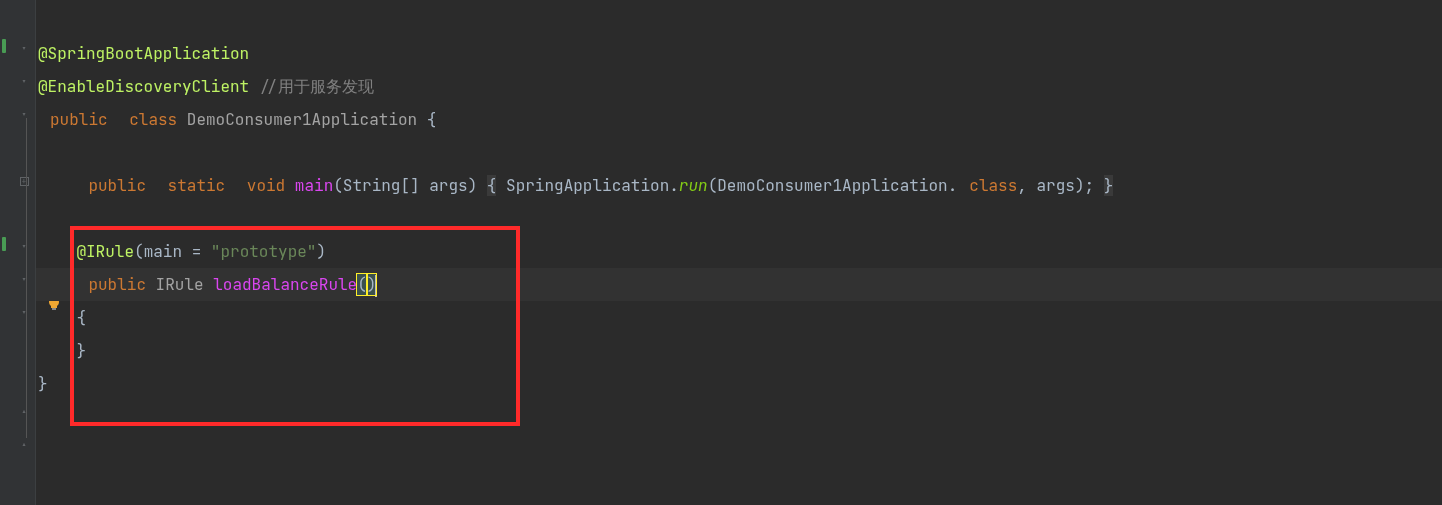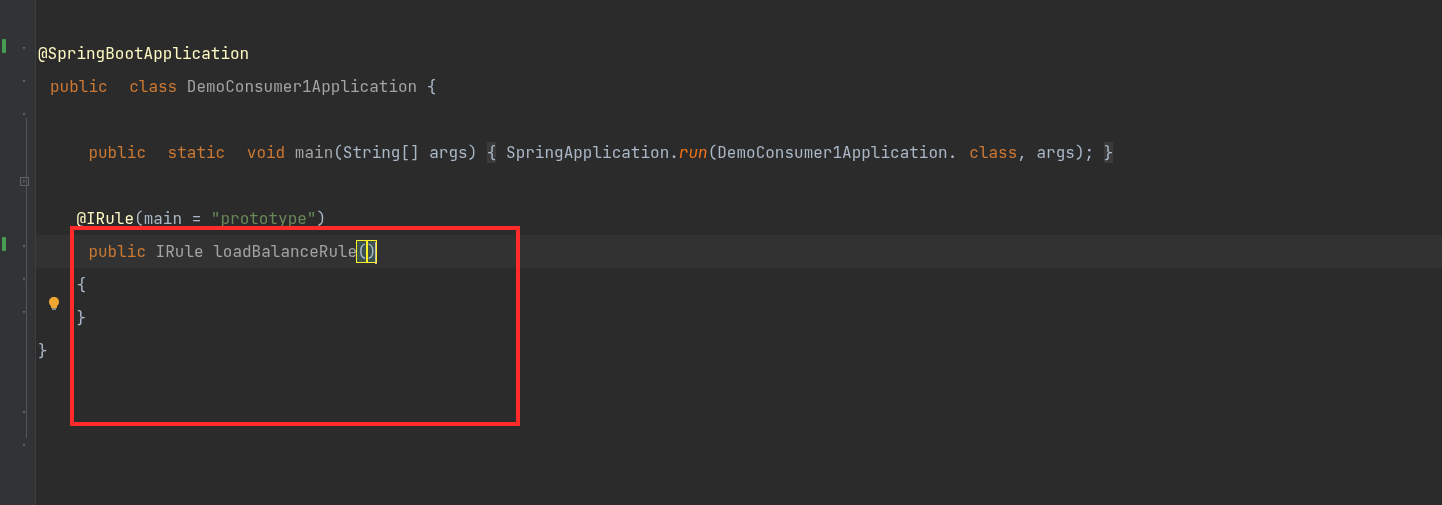--- a/index.html
+++ b/index.html
@@ -78,25 +78,25 @@
     right: 0;
     padding-top: 4px;
   }
   .line {
     height: 33px;
     padding-left: 2px;
     white-space: pre;
     position: relative;
   }
   .current-line { background: #323232; }
-  .tok-annotation { color: #fef9c3; }
+  .tok-annotation { color: #bef264; }
   .tok-keyword { color: #cc7832; margin-left: 12px; }
   .tok-type { color: #a3a3a3; }
-  .tok-method { color: #a3a3a3; }
-  .tok-static-method { color: #f97316; font-style: italic; }
+  .tok-method { color: #d946ef; }
+  .tok-static-method { color: #84cc16; font-style: italic; }
   .tok-string { color: #6a8759; }
   .tok-comment { color: #808080; }
   .tok-default { color: #a9b7c6; }
   .folded-brace {
     background: #3a3a3a;
   }
   .paren-match {
     outline: 1px solid #ffef28;
     background: #3b514d;
   }
@@ -159,20 +159,21 @@
 <div class="bulb">
   <svg width="16" height="16" viewBox="0 0 16 16">
     <path d="M8 1 C5 1 3 3 3 6 C3 8 4 9 5 10 L5 12 L11 12 L11 10 C12 9 13 8 13 6 C13 3 11 1 8 1 Z" fill="#f0a732"></path>
     <rect x="6" y="12" width="4" height="2" fill="#888"></rect>
   </svg>
 </div>
 
 <div class="editor">
   <div class="line"></div>
   <div class="line"><span class="tok-annotation">@SpringBootApplication</span></div>
+  <div class="line"><span class="tok-annotation">@EnableDiscoveryClient</span><span class="tok-comment"> //用于服务发现</span></div>
   <div class="line"><span class="tok-keyword">public </span><span class="tok-keyword">class </span><span class="tok-type">DemoConsumer1Application </span><span class="tok-default">{</span></div>
   <div class="line"></div>
   <div class="line">    <span class="tok-keyword">public </span><span class="tok-keyword">static </span><span class="tok-keyword">void </span><span class="tok-method">main</span><span class="tok-default">(String[] args) </span><span class="tok-default folded-brace">{</span><span class="tok-default"> SpringApplication.</span><span class="tok-static-method">run</span><span class="tok-default">(DemoConsumer1Application.</span><span class="tok-keyword">class</span><span class="tok-default">, args); </span><span class="tok-default folded-brace">}</span></div>
   <div class="line"></div>
   <div class="line">    <span class="tok-annotation">@IRule</span><span class="tok-default">(</span><span class="tok-default">main = </span><span class="tok-string">"prototype"</span><span class="tok-default">)</span></div>
   <div class="line current-line">    <span class="tok-keyword">public </span><span class="tok-type">IRule </span><span class="tok-method">loadBalanceRule</span><span class="tok-default paren-match">(</span><span class="tok-default paren-match">)</span><span class="caret"></span></div>
   <div class="line">    <span class="tok-default">{</span></div>
   <div class="line">    <span class="tok-default">}</span></div>
   <div class="line"><span class="tok-default">}</span></div>
 </div>

